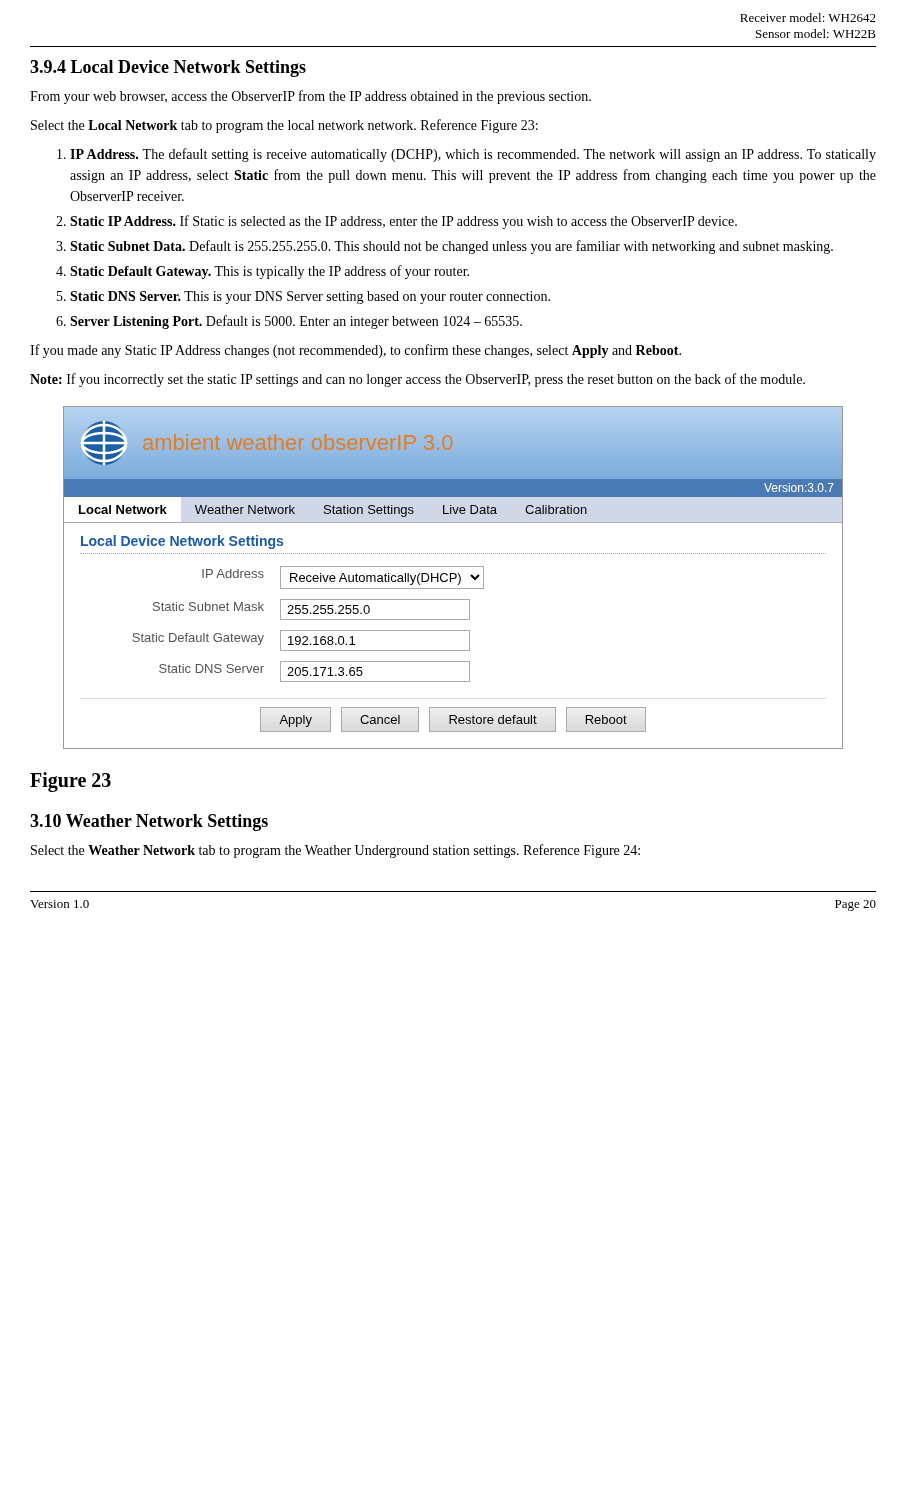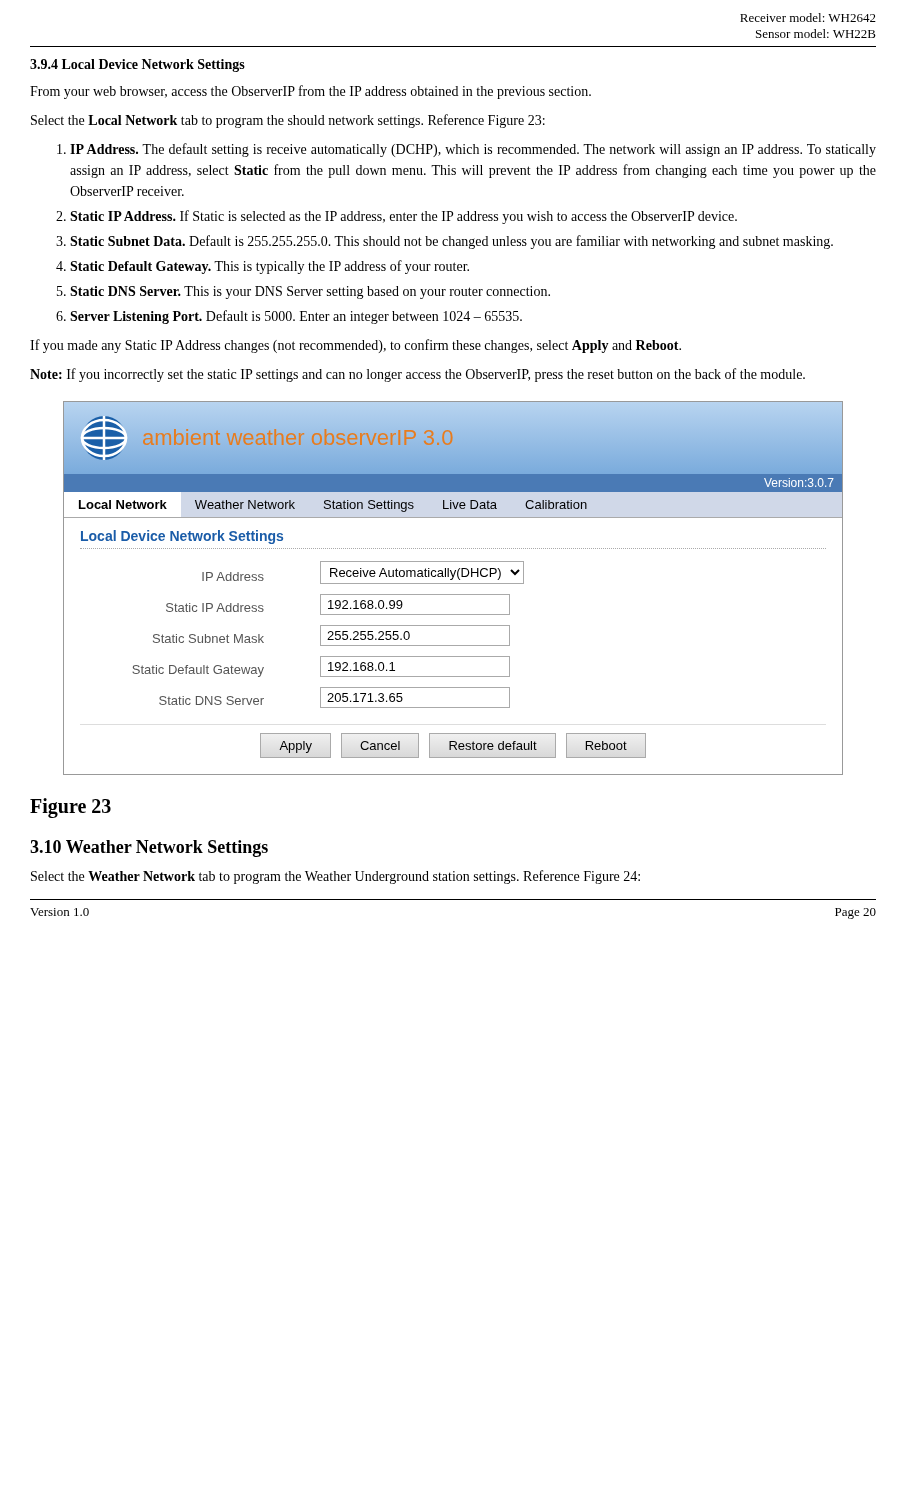--- a/index.html
+++ b/index.html
@@ -13,21 +13,21 @@
       padding: 10px 30px 20px 30px;
     }
     .header-right {
       text-align: right;
       font-size: 13px;
       border-bottom: 1px solid #000;
       padding-bottom: 4px;
       margin-bottom: 10px;
     }
     h2 {
-      font-size: 14px;
+      font-size: 18px;
       font-weight: bold;
       margin-bottom: 8px;
     }
     p {
       margin-bottom: 8px;
       text-align: justify;
       line-height: 1.5;
     }
     ol {
       margin-left: 40px;
@@ -95,24 +95,23 @@
     .section-title {
       color: #1a5ca8;
       font-weight: bold;
       font-size: 14px;
       margin-bottom: 10px;
       border-bottom: 1px dotted #aaa;
       padding-bottom: 4px;
     }
     .form-row {
       display: flex;
-      align-items: flex-end;
+      align-items: flex-start;
       margin-bottom: 6px;
       padding: 2px 0;
-      gap: 40px;
     }
     .form-label {
       width: 200px;
       text-align: right;
       padding-right: 16px;
       color: #555;
       font-size: 13px;
     }
     .form-input {
       border: 1px solid #aaa;
@@ -146,21 +145,21 @@
     }
     .figure-caption {
       text-align: left;
       font-weight: bold;
       font-size: 20px;
       margin: 6px 0;
     }
     .footer {
       display: flex;
       justify-content: space-between;
-      margin-top: 12px;
+      margin-top: 30px;
       font-size: 13px;
       border-top: 1px solid #000;
       padding-top: 4px;
     }
     h3 {
       font-size: 18px;
       font-weight: bold;
       margin-bottom: 8px;
       margin-top: 16px;
     }
@@ -171,21 +170,21 @@
 <div class="header-right">
   <div>Receiver model: WH2642</div>
   <div>Sensor model: WH22B</div>
 </div>
 
 <h2>3.9.4  Local Device Network Settings</h2>
 
 <p>From your web browser, access the ObserverIP from the IP address obtained in the previous section.</p>
 
 <p>
-  <span>Select the </span><span style="font-weight:bold;">Local Network</span><span> tab to program the should network settings.    Reference Figure 23:</span>
+  <span>Select the </span><span style="font-weight:bold;">Local Network</span><span> tab to program the local network network.    Reference Figure 23:</span>
 </p>
 
 <ol>
   <li><strong>IP Address.</strong> The default setting is receive automatically (DCHP), which is recommended. The network will assign an IP address. To statically assign an IP address, select <strong>Static</strong> from the pull down menu. This will prevent the IP address from changing each time you power up the ObserverIP receiver.</li>
   <li><strong>Static IP Address.</strong> If Static is selected as the IP address, enter the IP address you wish to access the ObserverIP device.</li>
   <li><strong>Static Subnet Data.</strong> Default is 255.255.255.0. This should not be changed unless you are familiar with networking and subnet masking.</li>
   <li><strong>Static Default Gateway.</strong> This is typically the IP address of your router.</li>
   <li><strong>Static DNS Server.</strong> This is your DNS Server setting based on your router connection.</li>
   <li><strong>Server Listening Port.</strong> Default is 5000. Enter an integer between 1024 – 65535.</li>
 </ol>
@@ -228,24 +227,20 @@
     <div class="section-title">Local Device Network Settings</div>
 
     <div class="form-row">
       <div class="form-label">IP Address</div>
       <select class="form-select">
         <option>Receive Automatically(DHCP)</option>
         <option>Static</option>
       </select>
     </div>
 
-    <div class="form-row">
-      <div class="form-label">Static IP Address</div>
-      <input class="form-input" type="text" value="192.168.0.99" style="">
-    </div>
 
     <div class="form-row">
       <div class="form-label">Static Subnet Mask</div>
       <input class="form-input" type="text" value="255.255.255.0" style="">
     </div>
 
     <div class="form-row">
       <div class="form-label">Static Default Gateway</div>
       <input class="form-input" type="text" value="192.168.0.1" style="">
     </div>

